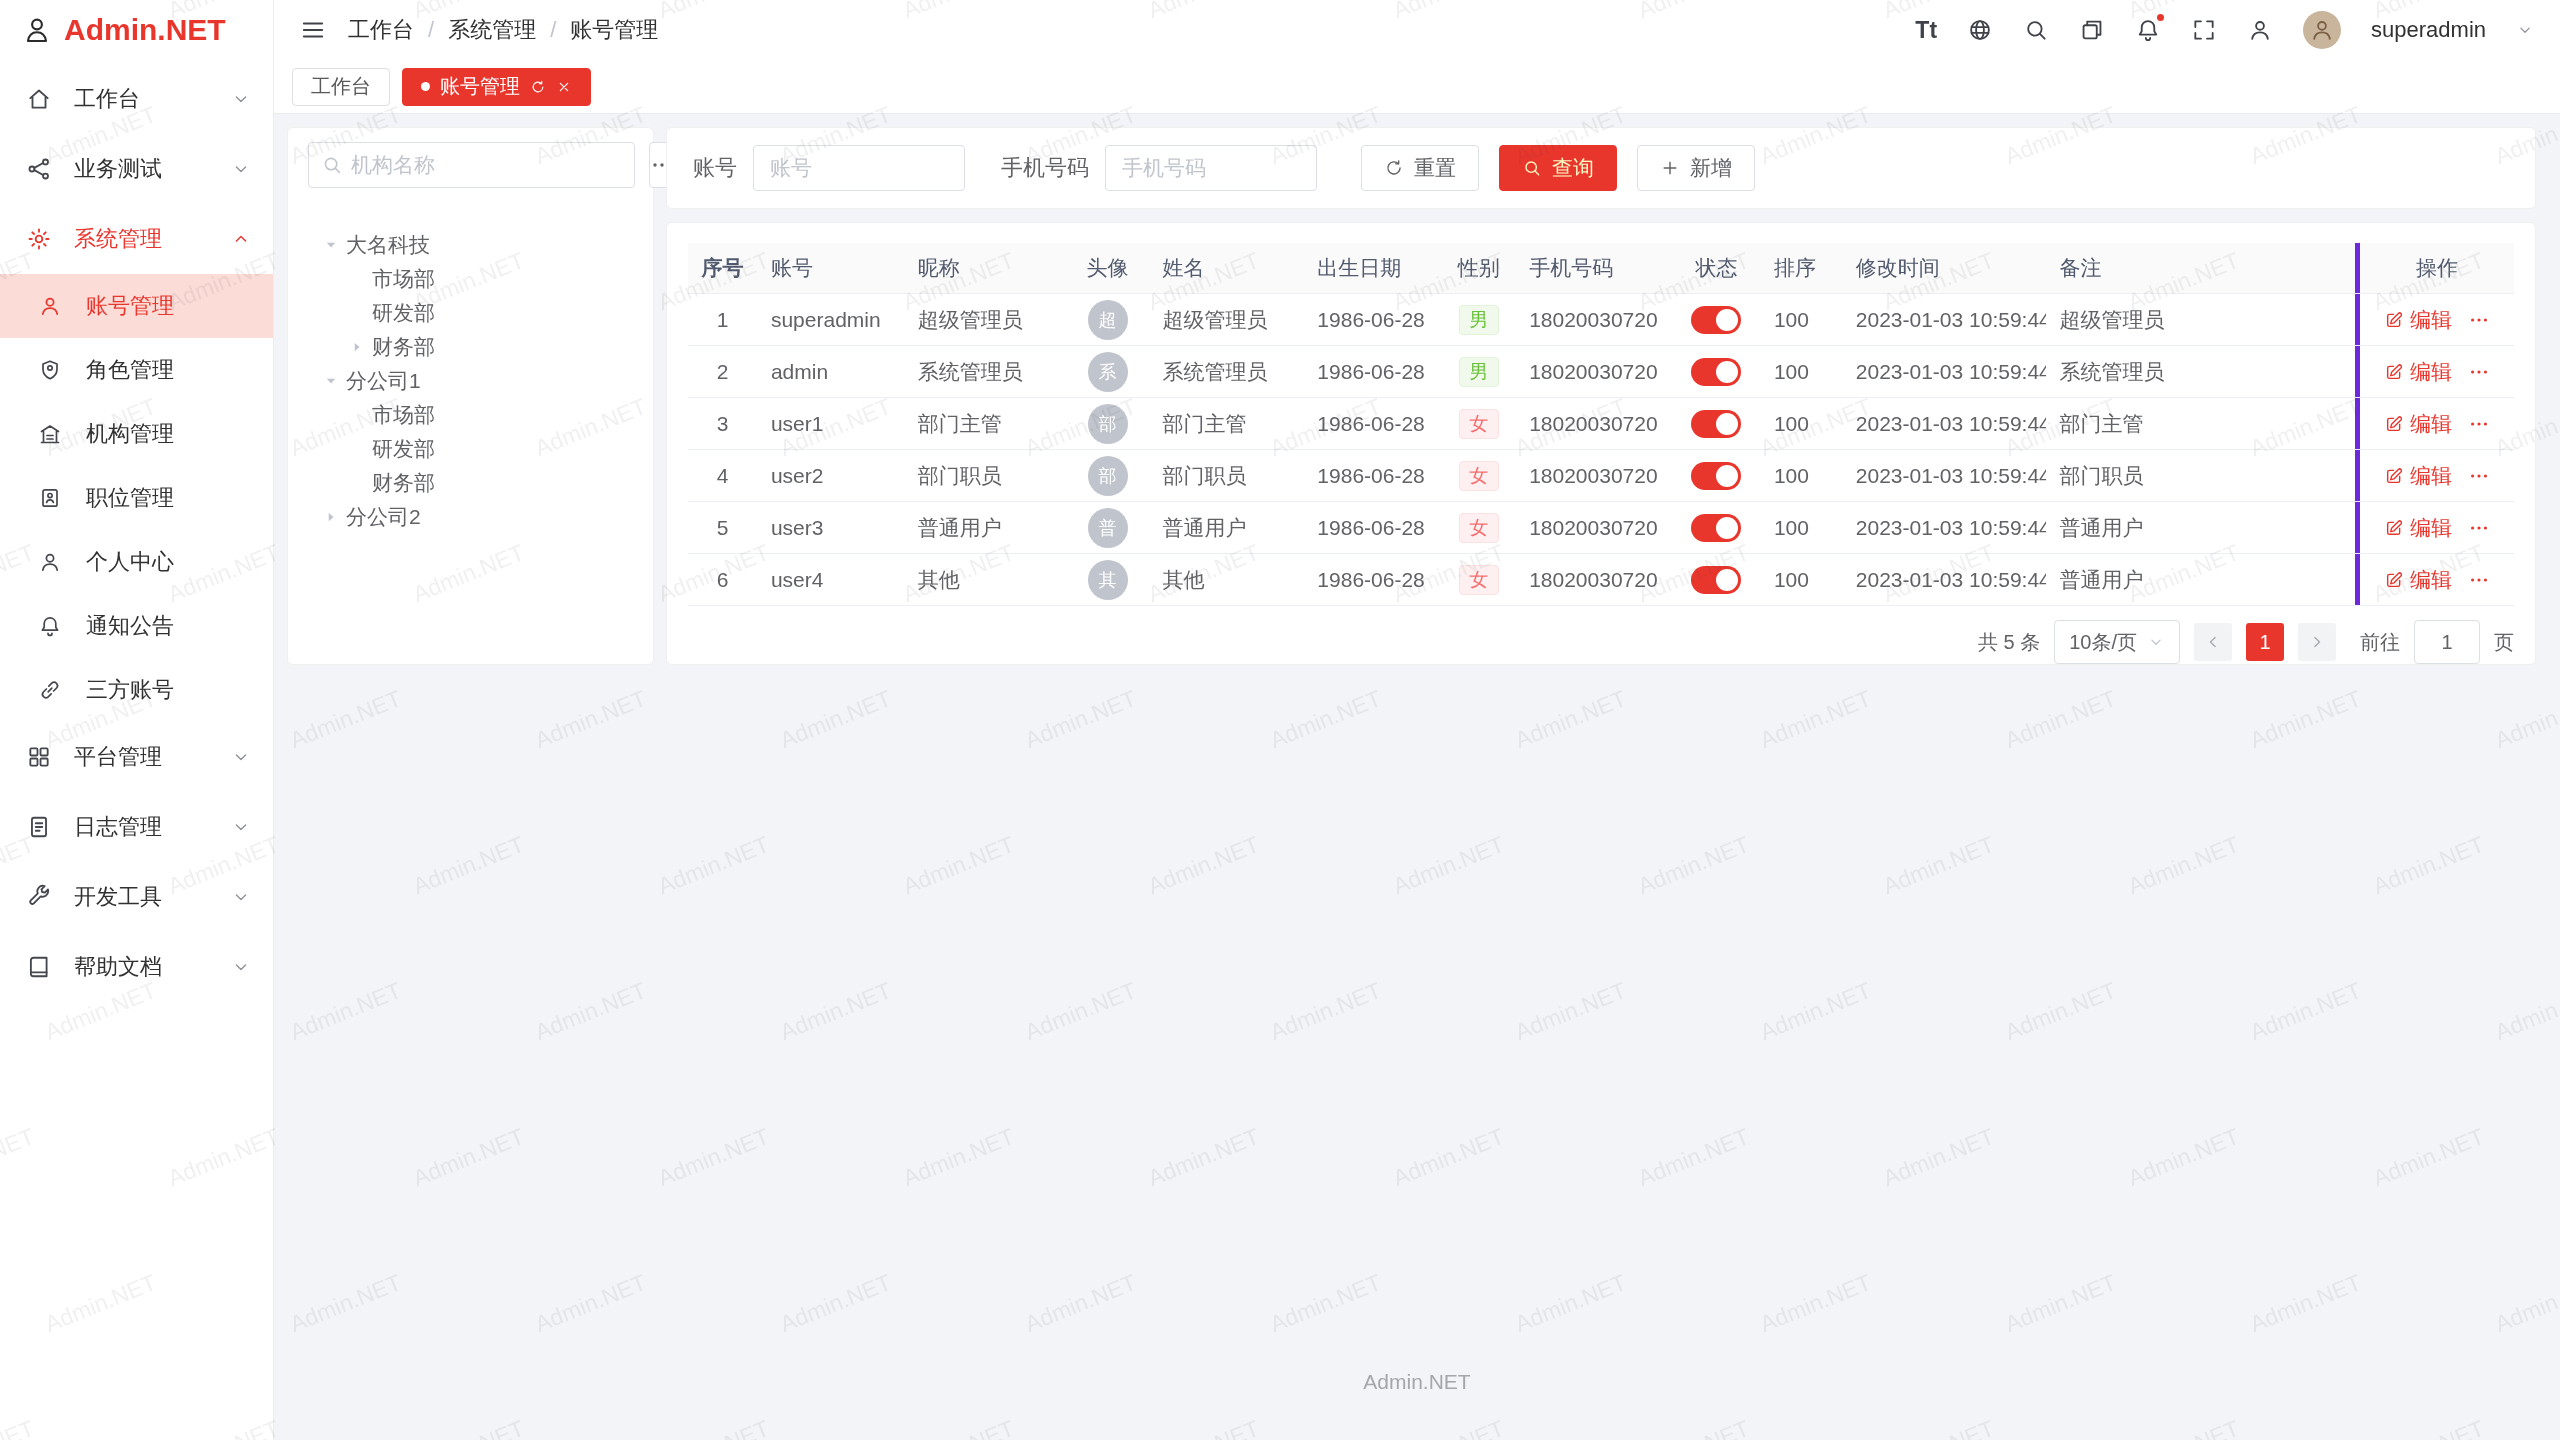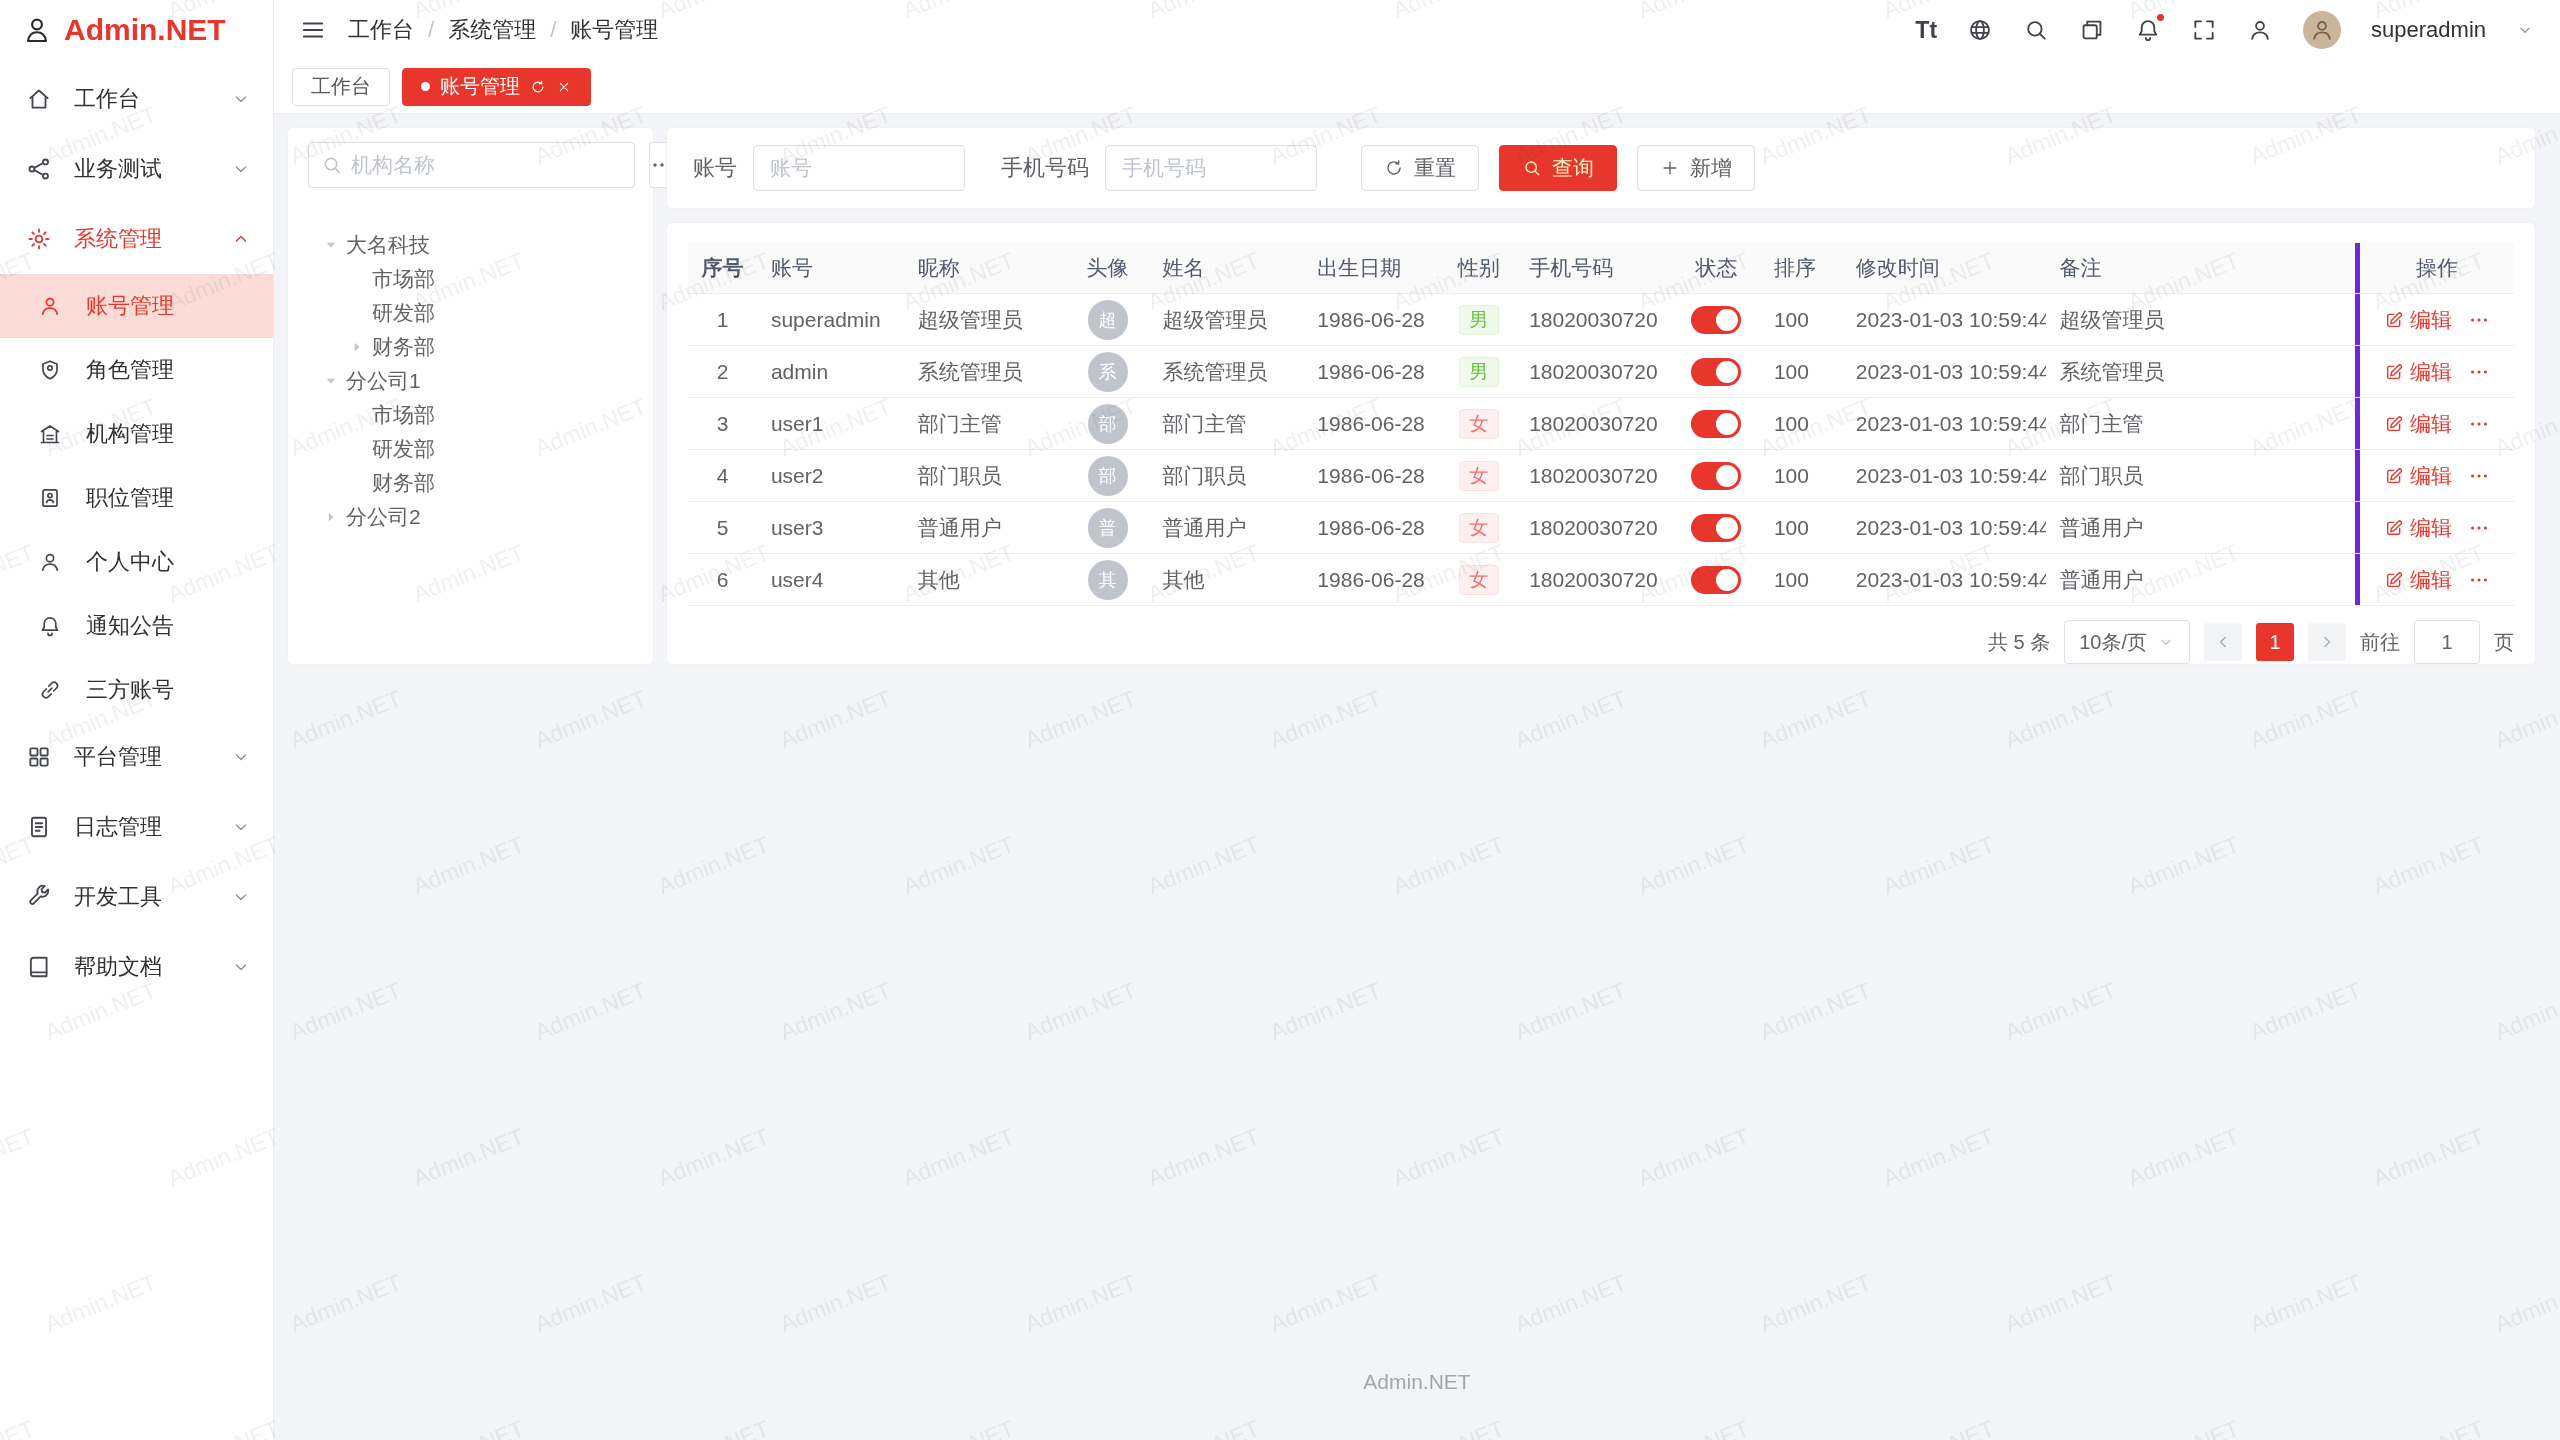--- a/index.html
+++ b/index.html
@@ -89,21 +89,21 @@
   .switch.on .knob{left:auto;right:3px}
   .op-edit{color:var(--primary);display:inline-flex;align-items:center;gap:6px;cursor:pointer;font-size:21px}
   .op-more{color:var(--primary);margin-left:16px;display:inline-flex;cursor:pointer}
 
   
   .pagination{margin-top:14px;display:flex;align-items:center;justify-content:flex-end;gap:14px;font-size:20px;color:#606266}
   .pg-size{height:44px;min-width:114px;border:1px solid #dcdfe6;border-radius:4px;display:flex;align-items:center;gap:10px;padding:0 14px;cursor:pointer;background:#fff}
   .pg-caret{color:#c0c4cc;display:flex}
   .pg-btn{width:38px;height:38px;border:none;background:#f2f3f5;border-radius:3px;color:#a8abb2;display:flex;align-items:center;justify-content:center;cursor:pointer}
   .pg-btn.page{background:var(--primary);color:#fff;font-size:20px}
-  .pg-goto-label{}
+  .pg-goto-label{margin-left:10px}
   .pg-goto{width:66px;height:44px;border:1px solid #dcdfe6;border-radius:4px;text-align:center;font-size:20px;color:#606266}
 
   
   .footer{position:absolute;left:274px;right:0;top:1370px;text-align:center;z-index:1}
   .footer .f-title{font-size:21px;color:#a3a6ab;margin-bottom:8px}
   .footer .f-copy{font-size:20px;color:#7d8087}
 
   
   .watermark{position:fixed;inset:0;z-index:40;pointer-events:none;overflow:hidden}
   .wm-text{position:absolute;transform:rotate(-22deg);font-size:23px;color:rgba(70,70,70,0.08);white-space:nowrap}

